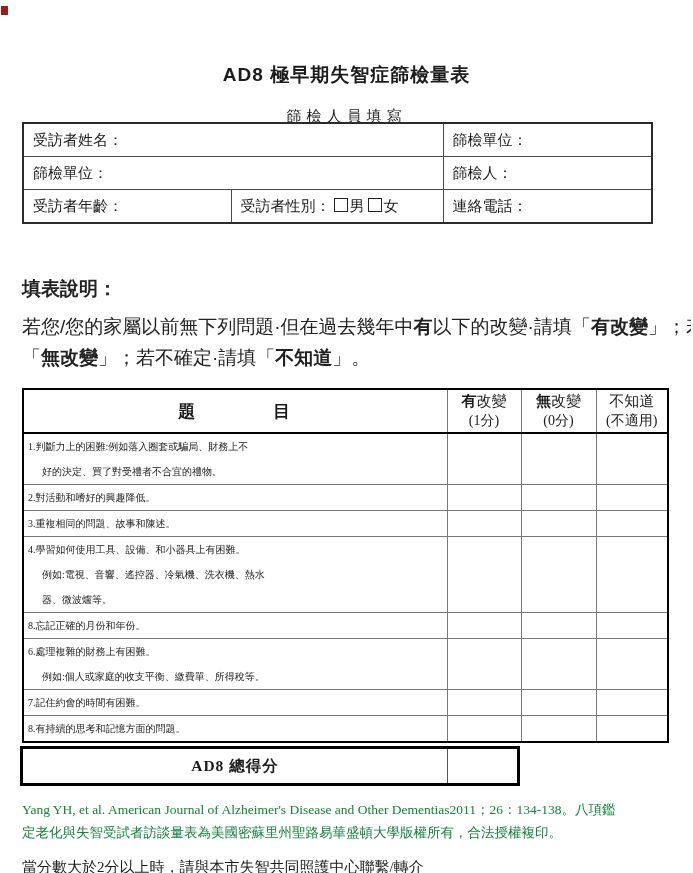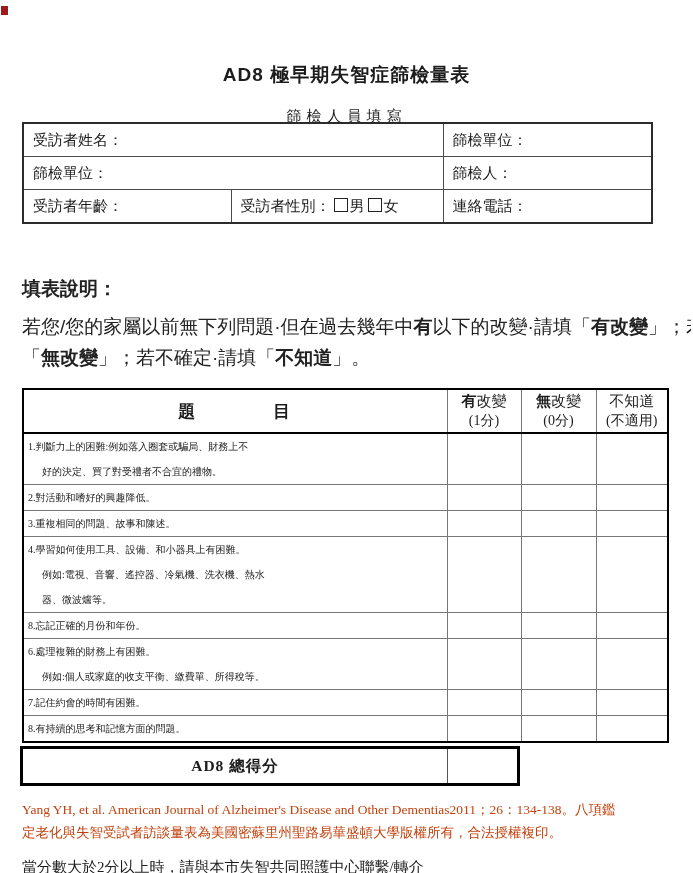--- a/index.html
+++ b/index.html
@@ -58,21 +58,21 @@
   .score-row{
     position:absolute;top:746px;left:20px;width:500px;height:40px;
     border:3px solid #000;box-sizing:border-box;display:flex;background:#fff;
   }
   .score-label{
     flex:0 0 424px;display:flex;align-items:center;justify-content:center;
     font-size:15.5px;font-weight:700;letter-spacing:1px;border-right:1px solid #555;text-align:center;
   }
   .score-value{flex:1 1 auto;}
   
-  .citation{position:absolute;top:798px;left:22px;width:665px;font-size:13.5px;line-height:23px;color:#c2410c;}
+  .citation{position:absolute;top:798px;left:22px;width:665px;font-size:13.5px;line-height:23px;color:#15803d;}
   .cit-line{white-space:nowrap;}
   .note{position:absolute;top:858px;left:22px;width:660px;font-size:15px;line-height:19px;white-space:nowrap;}
 </style>
 </head>
 <body>
 
 <div id="page">
 
   <div class="red-mark"></div>
 

